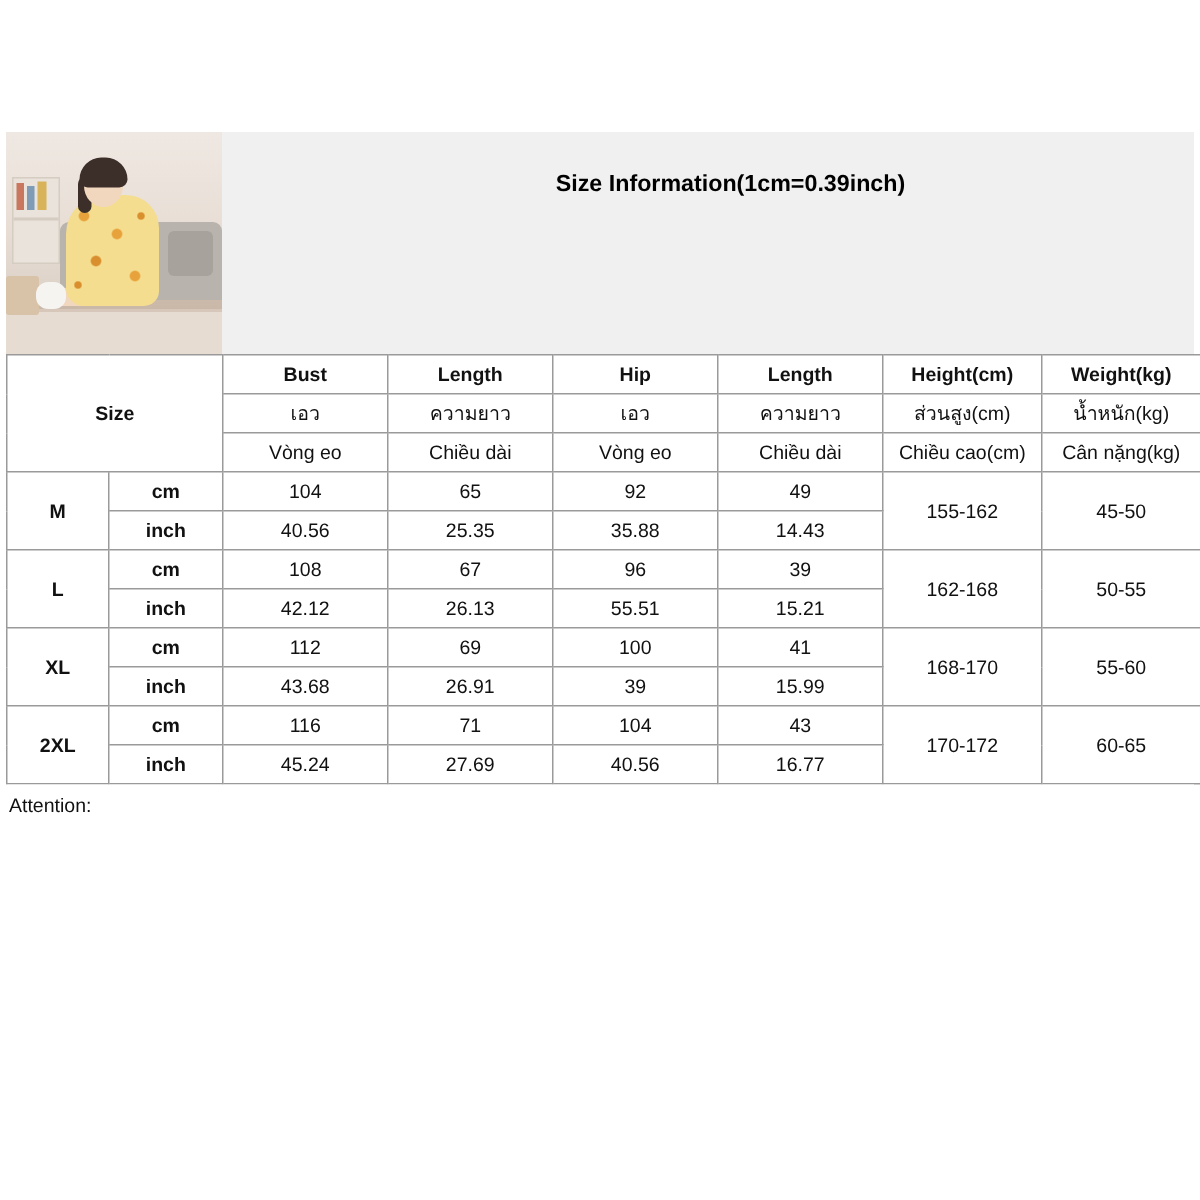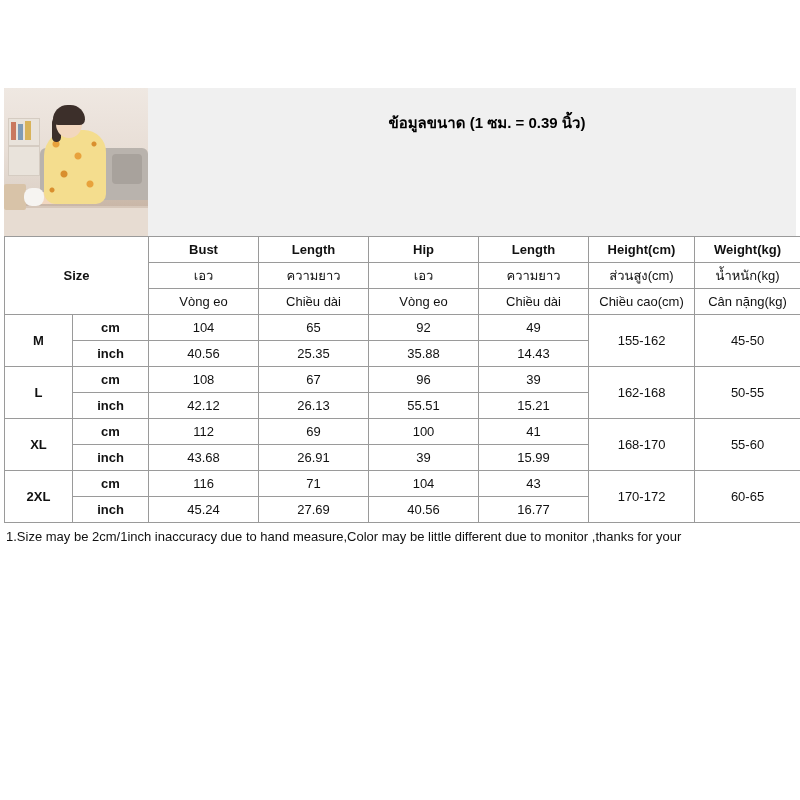--- a/index.html
+++ b/index.html
@@ -229,21 +229,21 @@
         <div class="leg"></div>
         <div class="sock"></div>
         <div class="body"></div>
         <div class="dress-pattern"></div>
         <div class="hair2"></div>
         <div class="head"></div>
         <div class="hair"></div>
       </div>
       <div class="title-band">
         <div class="title-block">
-          <div class="title-line thai">ข้อมูลขนาด (1 ซม. = 0.39 นิ้ว)</div>
+          <div class="title-line">Size Information(1cm=0.39inch)</div>
         </div>
       </div>
     </div>
 
     <table class="size-table">
       <colgroup>
         <col class="col-size">
         <col class="col-unit">
         <col class="col-data">
         <col class="col-data">
@@ -350,17 +350,17 @@
           <td class="unit">inch</td>
           <td>45.24</td>
           <td>27.69</td>
           <td>40.56</td>
           <td>16.77</td>
         </tr>
       </tbody>
     </table>
 
     <div class="attention">
-      <div>1.Size may be 2cm/1inch inaccuracy due to hand measure,Color may be little different due to monitor ,thanks for your</div>
+      <div>Attention:</div>
     </div>
 
   </div>
 </div>
 
 </body></html>

